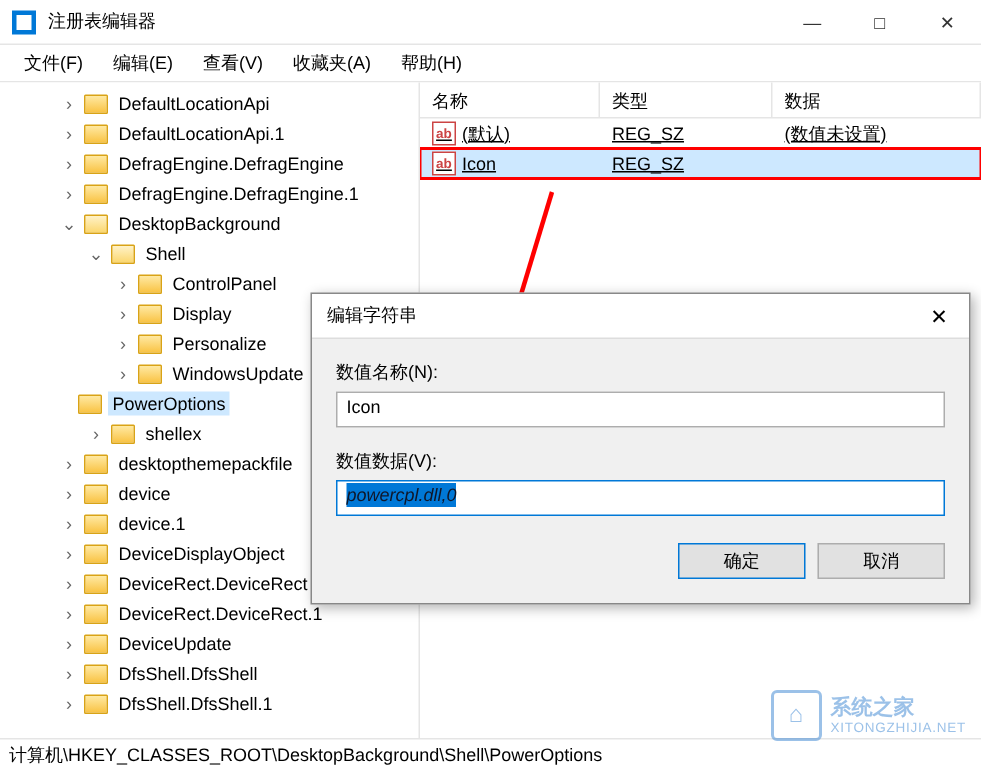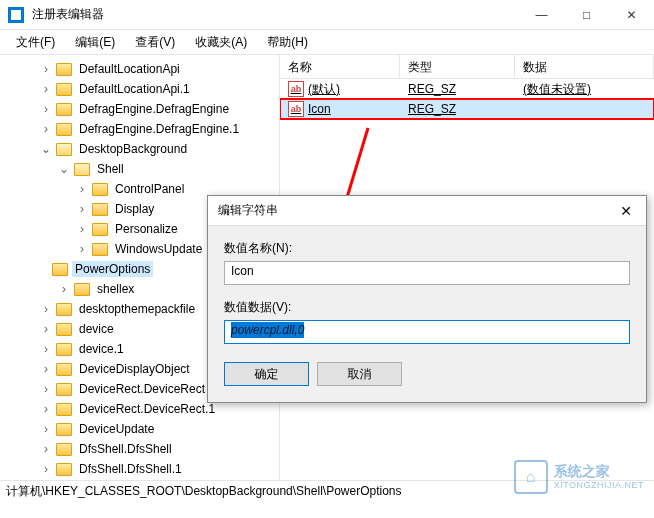--- a/index.html
+++ b/index.html
@@ -30,32 +30,32 @@
 .col-name { width: 120px; }
 .col-type { width: 115px; }
 .col-data { flex: 1; }
 .list-row { display: flex; height: 20px; align-items: center; text-decoration: underline; }
 .list-row.highlighted { background: #cde8ff; }
 .list-row.boxed { outline: 2px solid #ff0000; outline-offset: -1px; }
 .list-row .cell { padding: 0 8px; display: flex; align-items: center; }
 .reg-icon { width: 16px; height: 16px; background: #fff; border: 1px solid #c44; display: flex; align-items: center; justify-content: center; margin-right: 4px; }
 .reg-icon::before { content: "ab"; color: #c44; font-size: 9px; font-weight: bold; }
 
-.pathbar { position: absolute; bottom: 16px; left: 0; right: 0; height: 22px; border-top: 1px solid #e5e5e5; padding: 2px 6px; background: #fff; color: #000; }
+.pathbar { position: absolute; bottom: 4px; left: 0; right: 0; height: 22px; border-top: 1px solid #e5e5e5; padding: 2px 6px; background: #fff; color: #000; }
 
 .dialog { position: absolute; left: 207px; top: 195px; width: 440px; background: #f0f0f0; border: 1px solid #888; box-shadow: 2px 2px 8px rgba(0,0,0,0.3); }
 .dialog-title { height: 30px; background: #fff; display: flex; align-items: center; padding-left: 10px; border-bottom: 1px solid #ddd; }
 .dialog-title .dt-text { flex: 1; color: #000; }
 .dialog-title .close { width: 40px; text-align: center; color: #000; font-size: 14px; }
 .dialog-body { padding: 14px 16px 16px; }
 .dialog-body .field-label { color: #000; margin-bottom: 4px; }
 .dialog-body .readonly-input { width: 100%; height: 24px; border: 1px solid #adadad; background: #fff; padding: 2px 6px; margin-bottom: 14px; color: #000; }
 .dialog-body .text-input { width: 100%; height: 24px; border: 1px solid #0078d7; background: #fff; padding: 2px 6px; color: #fff; }
 .dialog-body .text-input .sel { background: #0078d7; color: #0f172a; padding: 1px 0; font-style: italic; }
-.dialog-buttons { display: flex; justify-content: flex-start; gap: 8px; margin-top: 18px; }
+.dialog-buttons { display: flex; justify-content: flex-end; gap: 8px; margin-top: 18px; }
 .dialog-buttons .btn { width: 85px; height: 24px; background: #e1e1e1; border: 1px solid #adadad; color: #000; display: flex; align-items: center; justify-content: center; cursor: default; }
 .dialog-buttons .btn.primary { border: 1px solid #0078d7; }
 
 .arrow { position: absolute; pointer-events: none; }
 .arrow-line { stroke: #ff0000; stroke-width: 3; fill: none; }
 .arrow-head { fill: #ff0000; }
 
 .watermark { position: absolute; right: 10px; bottom: 24px; opacity: 0.55; display: flex; align-items: center; gap: 6px; }
 .watermark .wm-icon { width: 34px; height: 34px; border: 2px solid #4a8fd6; border-radius: 4px; display: flex; align-items: center; justify-content: center; color: #4a8fd6; font-weight: bold; font-size: 16px; }
 .watermark .wm-text { display: flex; flex-direction: column; line-height: 1.2; color: #4a8fd6; }

